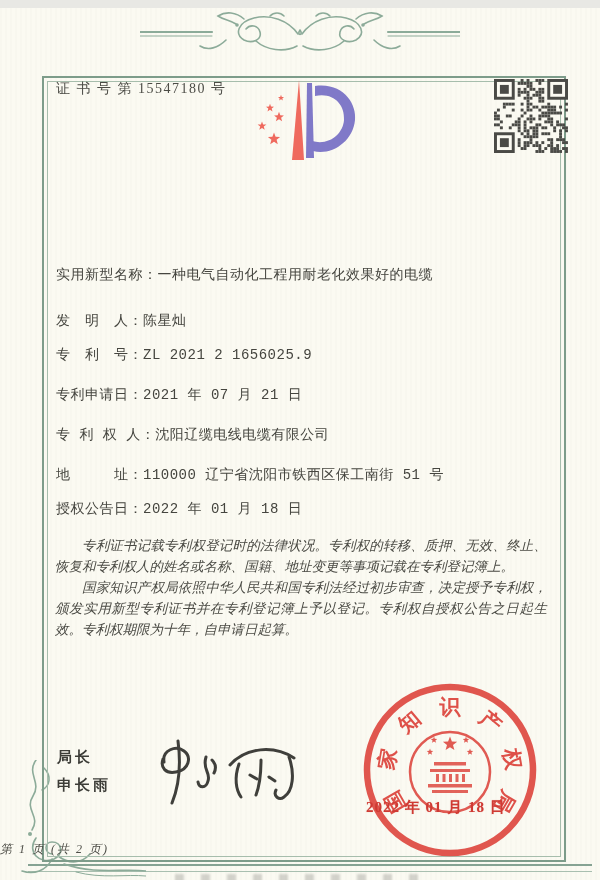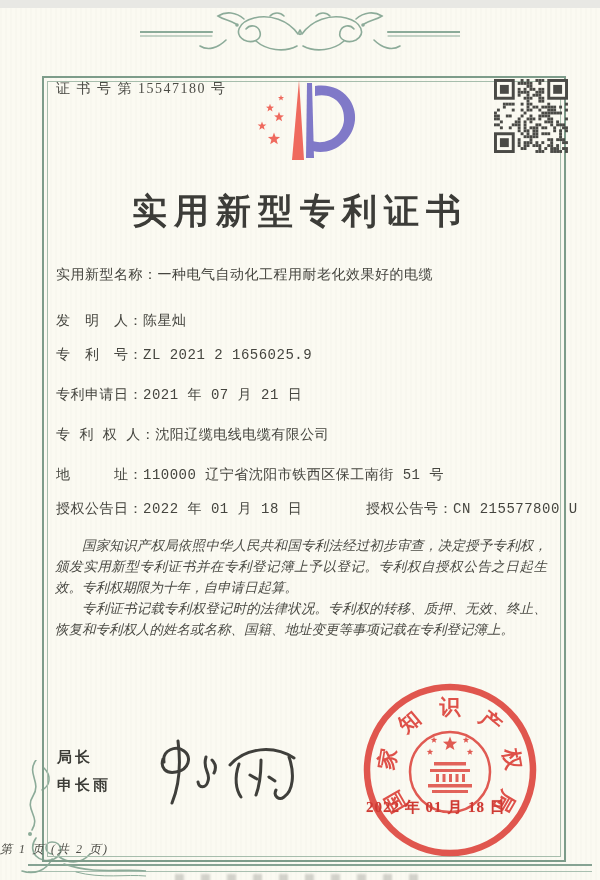--- a/index.html
+++ b/index.html
@@ -285,21 +285,20 @@
       <rect x="2.96" y="2.96" width="14.8" height="14.8" fill="#fbfaf2"></rect>
       <rect x="5.92" y="5.92" width="8.879999999999999" height="8.879999999999999" fill="#4a4a46"></rect>
       <rect x="53.28" y="0" width="20.72" height="20.72" fill="#4a4a46"></rect>
       <rect x="56.24" y="2.96" width="14.8" height="14.8" fill="#fbfaf2"></rect>
       <rect x="59.2" y="5.92" width="8.879999999999999" height="8.879999999999999" fill="#4a4a46"></rect>
       <rect x="0" y="53.28" width="20.72" height="20.72" fill="#4a4a46"></rect>
       <rect x="2.96" y="56.24" width="14.8" height="14.8" fill="#fbfaf2"></rect>
       <rect x="5.92" y="59.2" width="8.879999999999999" height="8.879999999999999" fill="#4a4a46"></rect>
     </svg>
 
-  <div class="abs title">实用新型专利证书</div>
 
   <div class="abs field" style="top:257px">
     <span class="flabel">实用新型名称：</span><span>一种电气自动化工程用耐老化效果好的电缆</span>
   </div>
   <div class="abs field" style="top:303px">
     <span class="flabel">发　明　人：</span><span>陈星灿</span>
   </div>
   <div class="abs field" style="top:337px">
     <span class="flabel">专　利　号：</span><span>ZL 2021 2 1656025.9</span>
   </div>
@@ -307,28 +306,25 @@
     <span class="flabel">专利申请日：</span><span>2021 年 07 月 21 日</span>
   </div>
   <div class="abs field" style="top:417px">
     <span class="flabel">专 利 权 人：</span><span>沈阳辽缆电线电缆有限公司</span>
   </div>
   <div class="abs field" style="top:457px">
     <span class="flabel">地　　　址：</span><span>110000  辽宁省沈阳市铁西区保工南街 51 号</span>
   </div>
   <div class="abs field" style="top:491px">
     <span class="flabel">授权公告日：</span><span>2022 年 01 月 18 日</span>
-    <span class="gno">
-      <span>授权公告号：</span><span>CN 215577800 U</span>
-    </span>
   </div>
 
   <div class="abs paras">
+    <p>专利证书记载专利权登记时的法律状况。专利权的转移、质押、无效、终止、恢复和专利权人的姓名或名称、国籍、地址变更等事项记载在专利登记簿上。</p>
     <p>国家知识产权局依照中华人民共和国专利法经过初步审查，决定授予专利权，颁发实用新型专利证书并在专利登记簿上予以登记。专利权自授权公告之日起生效。专利权期限为十年，自申请日起算。</p>
-    <p>专利证书记载专利权登记时的法律状况。专利权的转移、质押、无效、终止、恢复和专利权人的姓名或名称、国籍、地址变更等事项记载在专利登记簿上。</p>
   </div>
 
   <div class="abs director">
     <div>局长</div>
     <div>申长雨</div>
   </div>
 
   <svg class="abs" style="left:142px;top:722px" width="180" height="80" viewBox="0 0 180 80">
     <g stroke="#3f3f3b" fill="none" stroke-width="3" stroke-linecap="round" stroke-linejoin="round">
       <path d="M22,32 C20,20 34,15 42,21 C50,27 47,40 34,42 C24,44 18,38 21,29"></path>

